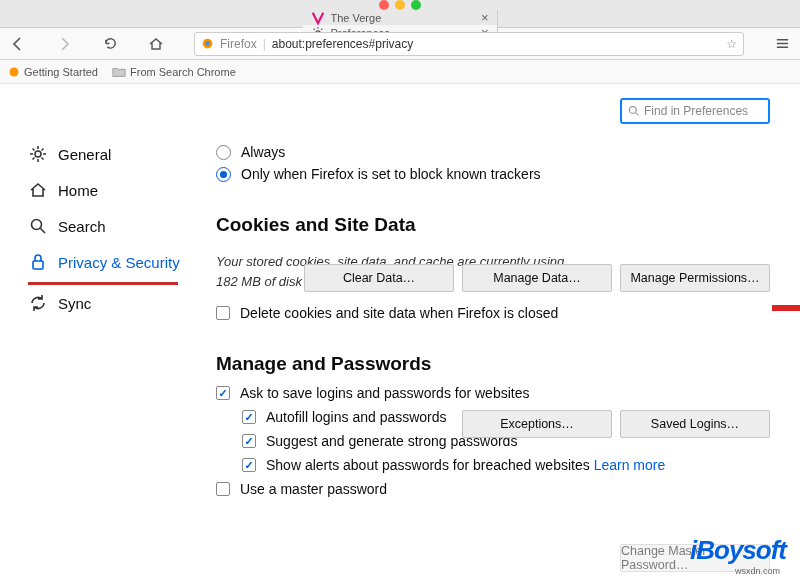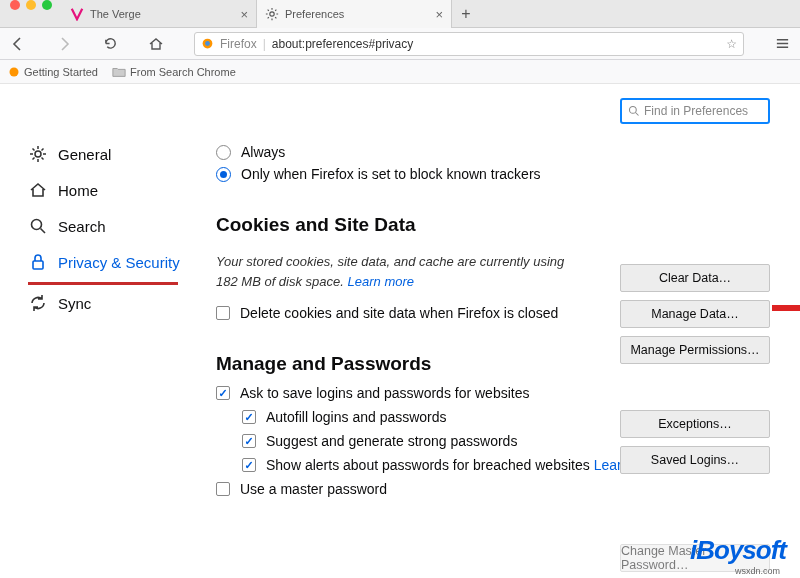--- a/index.html
+++ b/index.html
@@ -1,17 +1,17 @@
 <!DOCTYPE html>
 <html><head>
 <meta charset="utf-8">
 <style>
 * { margin:0; padding:0; box-sizing:border-box; font-family:-apple-system,BlinkMacSystemFont,"Segoe UI",Arial,sans-serif; }
 body { width:800px; height:578px; background:#fff; color:#0c0c0d; overflow:hidden; position:relative; }
-.tabbar { height:28px; background:#e8e8e8; display:flex; border-bottom:1px solid #ccc; }
+.tabbar { height:28px; background:#e8e8e8; display:flex; align-items:center; border-bottom:1px solid #ccc;flex-direction:column; }
 .dots { display:flex; gap:6px; padding:0 10px; }
 .dot { width:10px; height:10px; border-radius:50%; }
 .d-red{background:#ff5f56}.d-yel{background:#ffbd2e}.d-grn{background:#27c93f}
 .tab { height:28px; width:195px; display:flex; align-items:center; padding:0 8px; font-size:11px; color:#555; border-right:1px solid #ccc; gap:6px; }
 .tab.active { background:#f6f6f6; }
 .tab .favicon { width:14px; height:14px; }
 .tab .title { flex:1; white-space:nowrap; overflow:hidden; text-overflow:ellipsis; }
 .tab .x { color:#666; font-size:13px; }
 .newtab { width:28px; display:flex; align-items:center; justify-content:center; color:#555; font-size:16px; }
 .navbar { height:32px; display:flex; align-items:center; padding:0 4px; gap:18px; background:#f9f9fa; border-bottom:1px solid #d7d7db; }
@@ -34,21 +34,21 @@
 .radio-row.selected .r { border-color:#0060df; }
 .radio-row.selected .r::after { content:''; width:7px; height:7px; background:#0060df; border-radius:50%; }
 .radio-container { margin-top:44px; }
 h2.sect { font-size:19px; font-weight:700; margin:32px 0 10px 6px; }
 .desc { font-size:13px; color:#333; line-height:1.5; margin:16px 190px 14px 6px;font-style:italic; }
 .link { color:#0060df; }
 .check-row { display:flex; align-items:center; gap:10px; font-size:14px; margin:8px 0 8px 6px; }
 .check-row.indent { margin-left:32px; }
 .cb { width:14px; height:14px; border:1px solid #888; border-radius:2px; display:flex; align-items:center; justify-content:center; font-size:11px; color:#0060df; }
 .cb.checked::after { content:'✓'; font-weight:700; }
-.btncol { position:absolute; right:30px; display:flex; flex-direction:column; gap:8px; }
+.btncol { position:absolute; right:30px; display:flex; flex-direction:row; gap:8px; }
 .btn { width:150px; height:28px; border:1px solid #c5c5c5; background:#ededed; font-size:12.5px; border-radius:2px; display:flex; align-items:center; justify-content:center; }
 .arrow { position:absolute; left:572px; top:216px; width:50px; height:16px; z-index:5;}
 .arrow .shaft { position:absolute; left:0; top:5px; width:36px; height:6px; background:#d22; }
 .watermark { position:absolute; right:20px; bottom:2px; font-size:9px; color:#666; }
 .logo { position:absolute; right:14px; bottom:12px; font-size:26px; font-weight:700; font-style:italic; color:#0060df; letter-spacing:-1px; }
 svg { display:block; }
 </style>
 </head>
 <body>
 

